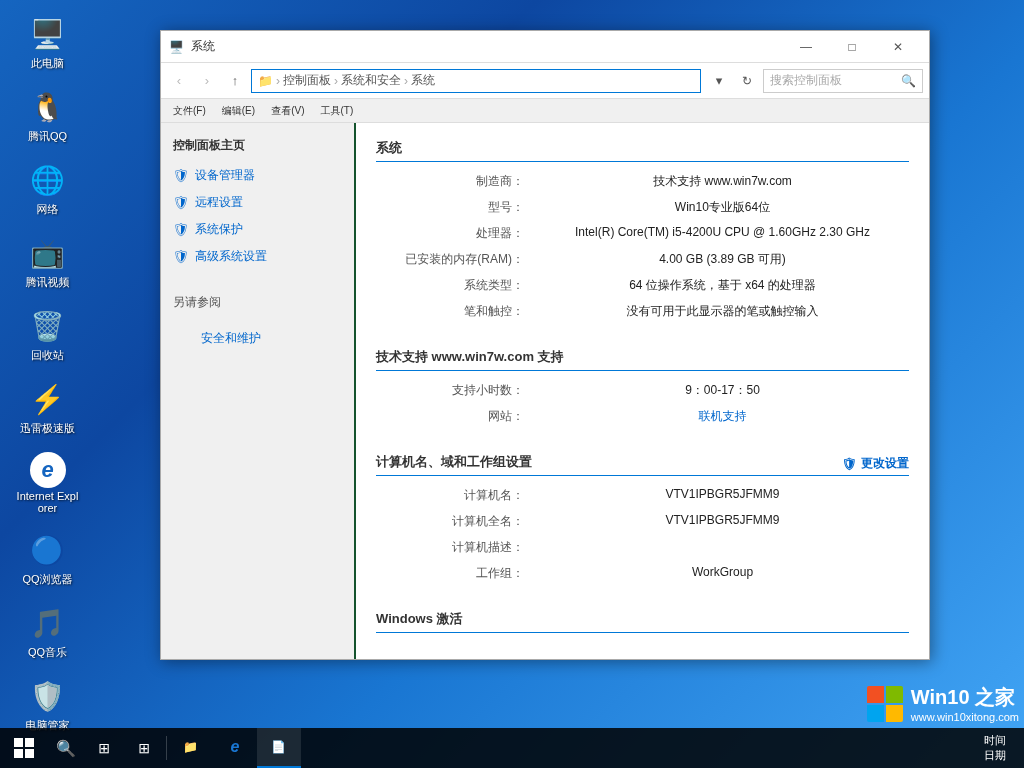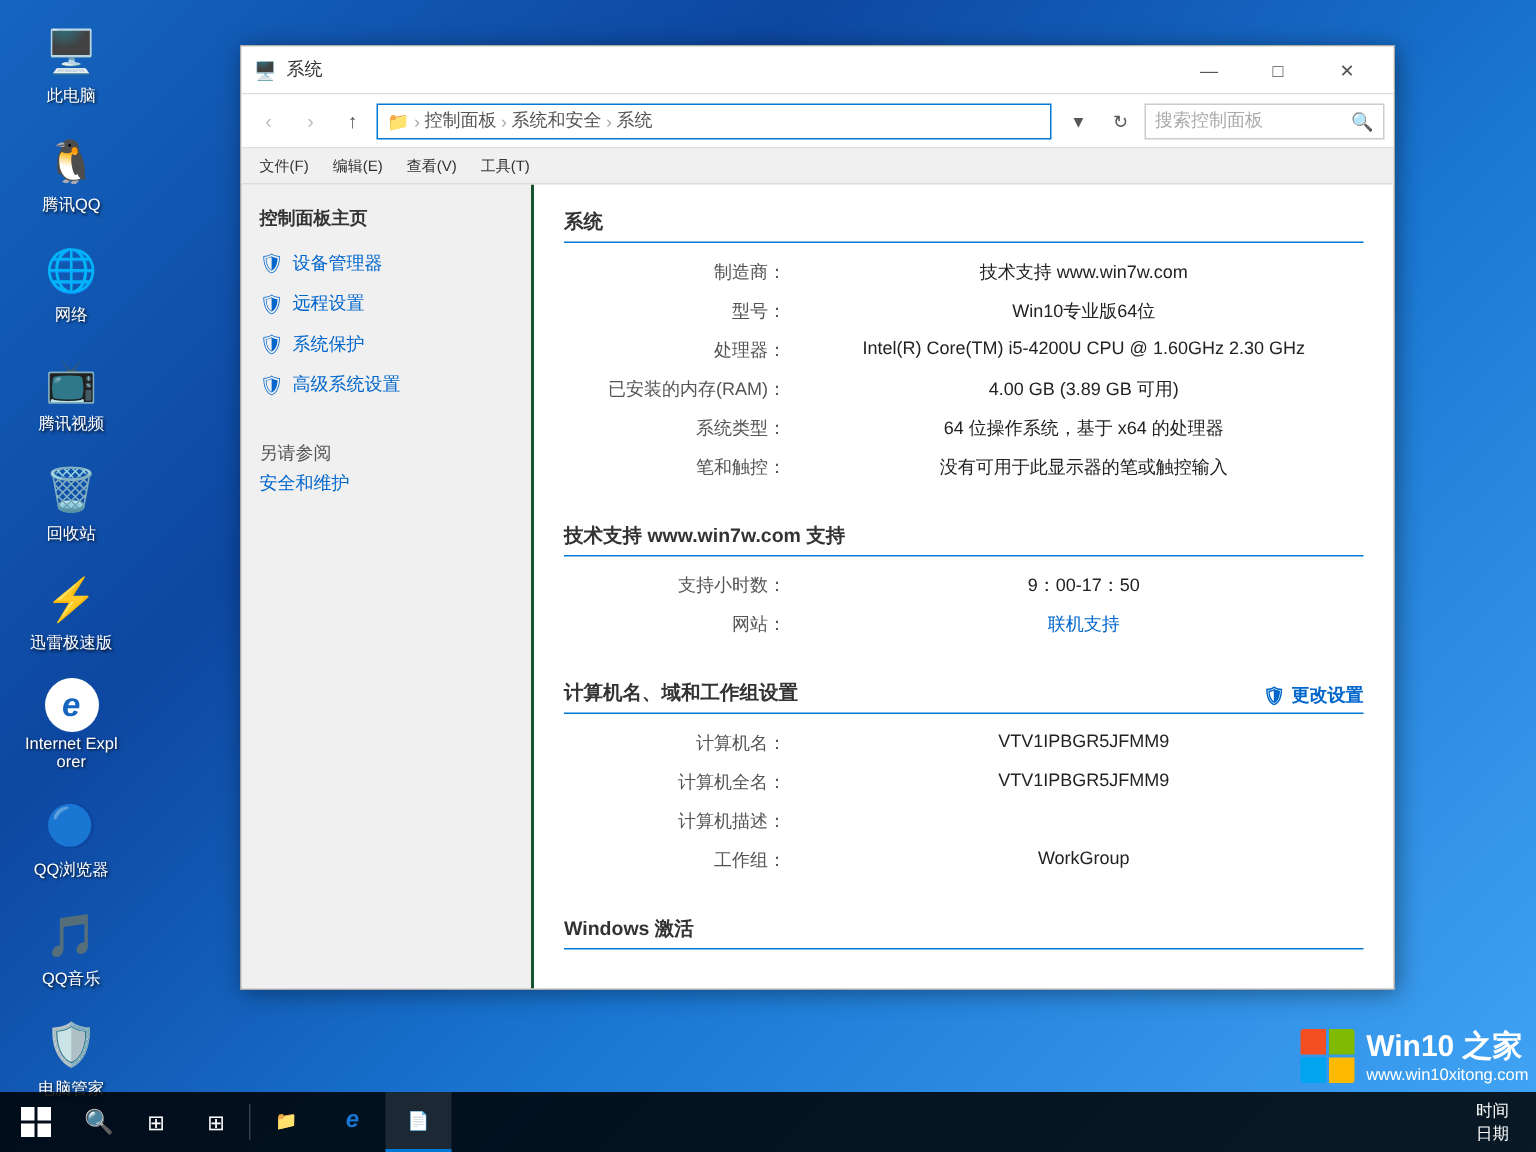--- a/index.html
+++ b/index.html
@@ -301,28 +301,29 @@
       font-size: 13px;
       flex-shrink: 0;
     }
     .sidebar-section2 {
       margin-top: 20px;
       padding: 4px 12px 6px 12px;
     }
     .sidebar-section2-title {
       font-size: 12px;
       color: #555;
-      margin-bottom: 0;
+      margin-bottom: 16px;
     }
     .sidebar-link {
       display: block;
       font-size: 12px;
       color: #0066cc;
       padding: 3px 0;
       cursor: pointer;
+      margin-left: 28px;
     }
 
     
     .main-content {
       flex: 1;
       background: white;
       overflow-y: scroll;
       padding: 0;
     }
     .content-inner {

